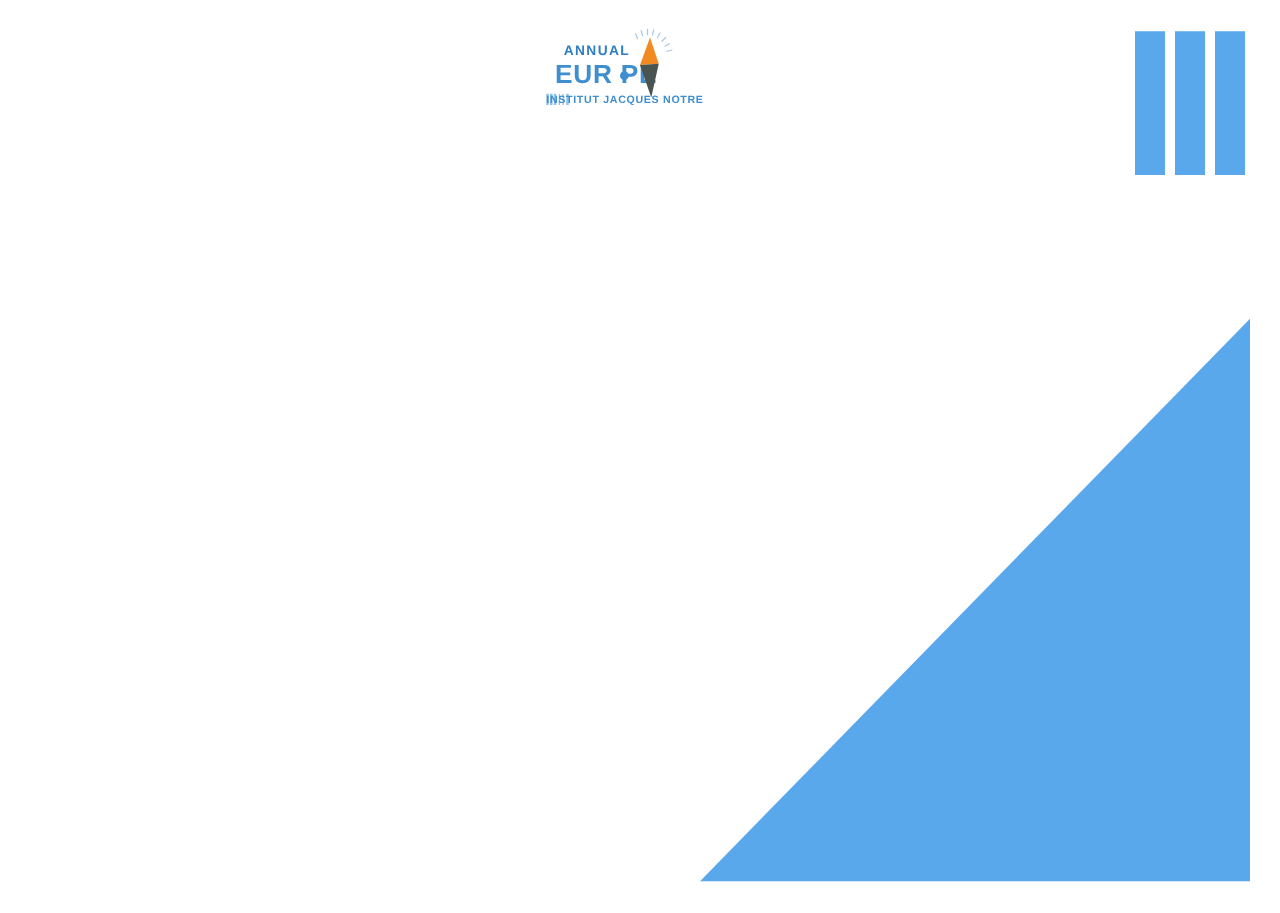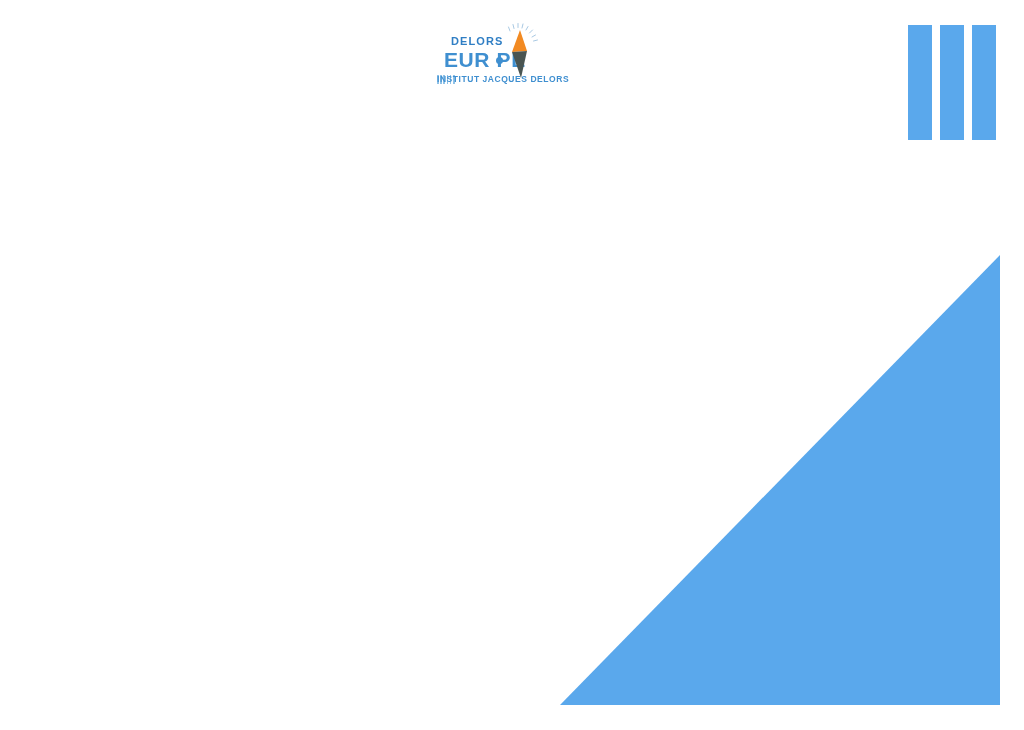--- a/index.html
+++ b/index.html
@@ -173,21 +173,21 @@
 
   <div class="bars">
     <span class="bar" style="background:#5aa8ec"></span>
     <span class="bar" style="background:#5aa8ec"></span>
     <span class="bar" style="background:#5aa8ec"></span>
   </div>
 
   <div class="logo">
     <div class="logo-inner">
 
-      <span class="logo-notre">DELORS</span>
+      <span class="logo-notre">ANNUAL</span>
 
       <span class="logo-europe">EUR PE</span>
 
       <span class="logo-dot"></span>
 
       <svg class="logo-needle" viewBox="0 0 46 62" aria-hidden="true">
         <g stroke="#a9c9e3" stroke-width="1" stroke-linecap="round">
           <line x1="16" y1="9" x2="14.5" y2="5"></line>
           <line x1="20" y1="6.5" x2="19" y2="2.5"></line>
           <line x1="24" y1="5.5" x2="24" y2="1.5"></line>
@@ -203,18 +203,18 @@
 
       <span class="logo-hatch">
         <i></i>
           <i></i>
           <i></i>
           <i></i>
           <i></i>
           <i></i>
       </span>
 
-      <span class="logo-institut">INSTITUT   JACQUES DELORS</span>
+      <span class="logo-institut">INSTITUT   JACQUES NOTRE</span>
     </div>
   </div>
 
 
 </div>
 
 </body></html>

